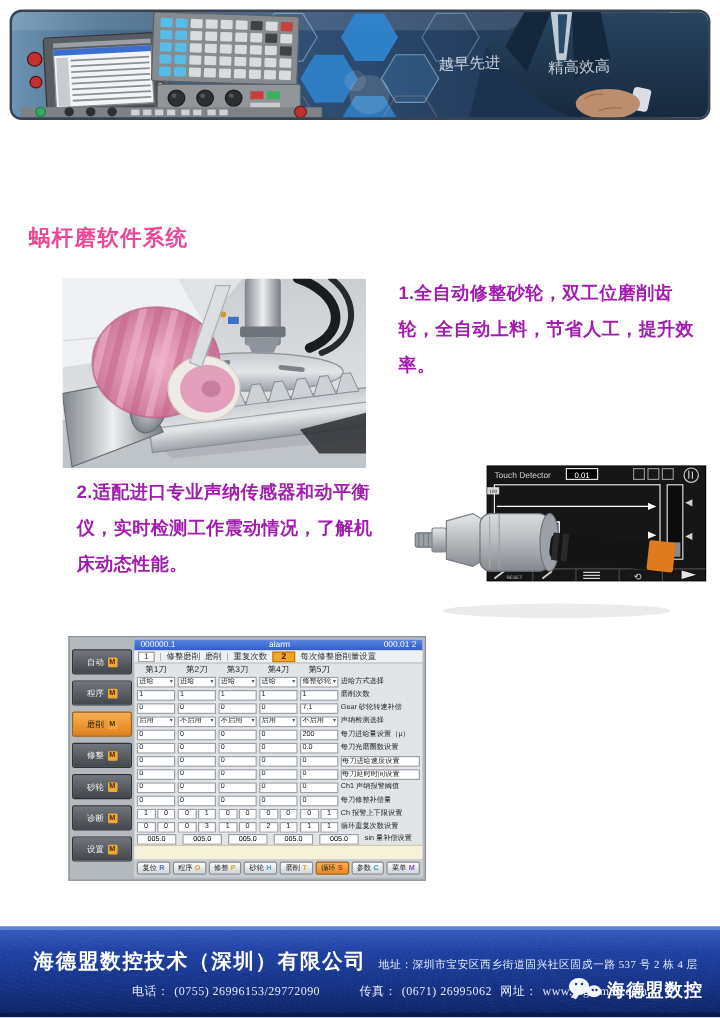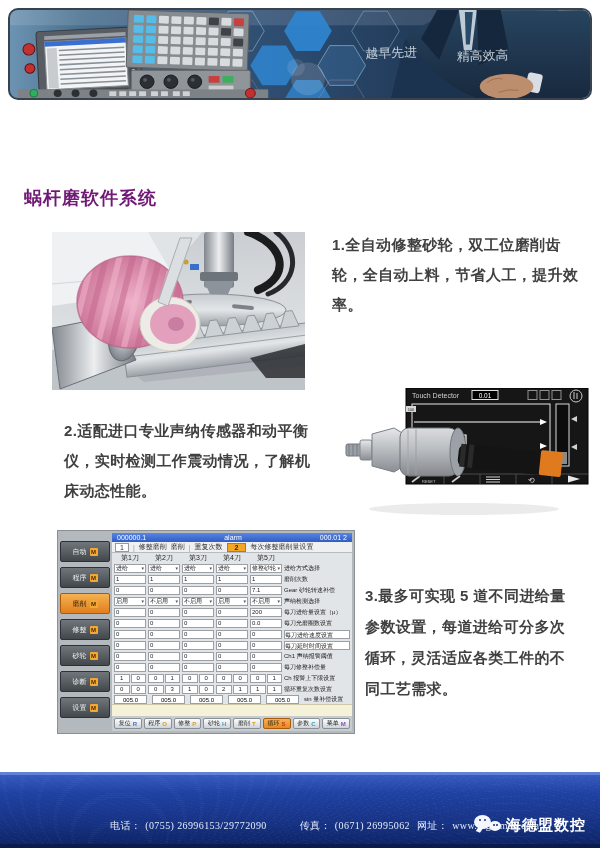--- a/index.html
+++ b/index.html
@@ -10,25 +10,25 @@
   .banner-wrap{position:absolute;left:8px;top:8px;width:584px;}
   .banner-main{height:92px;border-radius:10px;overflow:hidden;position:relative;
                border:2px solid #39434f;box-sizing:border-box;background:#2b4a6e;}
   .banner-main svg{display:block;}
   .banner-reflection{height:64px;margin-top:3px;overflow:hidden;position:relative;border-radius:4px;}
   .banner-reflection::after{content:"";position:absolute;inset:0;
      background:linear-gradient(180deg,rgba(255,255,255,.10) 0%,rgba(255,255,255,.55) 55%,#fff 96%);}
 
   
   .page-title{position:absolute;left:24px;top:186px;margin:0;font-size:18px;font-weight:800;
-              color:#701a75;letter-spacing:1px;}
-  .sec-text{position:absolute;font-size:15px;font-weight:700;color:#404040;
+              color:#ec4899;letter-spacing:1px;}
+  .sec-text{position:absolute;font-size:15px;font-weight:700;color:#a21caf;
             line-height:30px;letter-spacing:.4px;margin:0;}
   .sec1-text{left:332px;top:230px;width:252px;}
-  .sec2-text{left:64px;top:416px;width:254px;}
+  .sec2-text{left:64px;top:396px;width:254px;}
   .sec3-text{left:365px;top:580px;width:212px;line-height:31px;}
   .sec1-img{position:absolute;left:52px;top:232px;width:253px;height:158px;overflow:hidden;}
   .sec2-img{position:absolute;left:344px;top:388px;width:256px;height:128px;}
 
   
   .sw{position:absolute;left:57px;top:530px;width:298px;height:204px;background:#b4b9be;
       border:1px solid #8a9095;box-sizing:border-box;display:flex;gap:2px;padding:2px;}
   .sw-side{width:50px;display:flex;flex-direction:column;gap:5px;padding-top:8px;box-sizing:border-box;}
   .sw-side-btn{height:19px;background:linear-gradient(#71767c,#42474c);border:1px solid #2e3236;
       border-radius:2px;color:#f0f0f0;font-size:7px;display:flex;align-items:center;
@@ -636,23 +636,26 @@
           <div class="sw-btn">程序<b style="color:#d8a020">O</b></div>
           <div class="sw-btn">修整<b style="color:#d8a020">P</b></div>
           <div class="sw-btn">砂轮<b style="color:#4a9fd0">H</b></div>
           <div class="sw-btn">磨削<b style="color:#d8a020">T</b></div>
           <div class="sw-btn active">循环<b style="color:#c03030">S</b></div>
           <div class="sw-btn">参数<b style="color:#30a0c0">C</b></div>
           <div class="sw-btn">菜单<b style="color:#8a50c0">M</b></div>
         </div>
     </div>
   </div>
-  <p class="sec-text sec3-text">3.最多可实现 5 道不同进给量参数设置，每道进给可分多次循环，灵活适应各类工件的不同工艺需求。</p>
 
   <div class="footer">
+    <div class="f-line1">
+      <span class="f-company">海德盟数控技术（深圳）有限公司</span>
+      <span class="f-addr"><i style="font-style:normal">地址：</i><i style="font-style:normal">深圳市宝安区西乡街道固兴社区固戍一路 537 号 2 栋 4 层</i></span>
+    </div>
     <div class="f-line2">
       <span>电话：</span><span>(0755) 26996153/29772090</span><span class="f-gap"></span>
       <span>传真：</span><span>(0671) 26995062</span>
       <span>网址：</span><span>www.higerman.com</span>
     </div>
     <div class="f-brand">
       <span class="wx">
         <span class="b1"></span>
           <span class="b2"></span>
         <span class="e" style="left:5px;top:5px;"></span>

